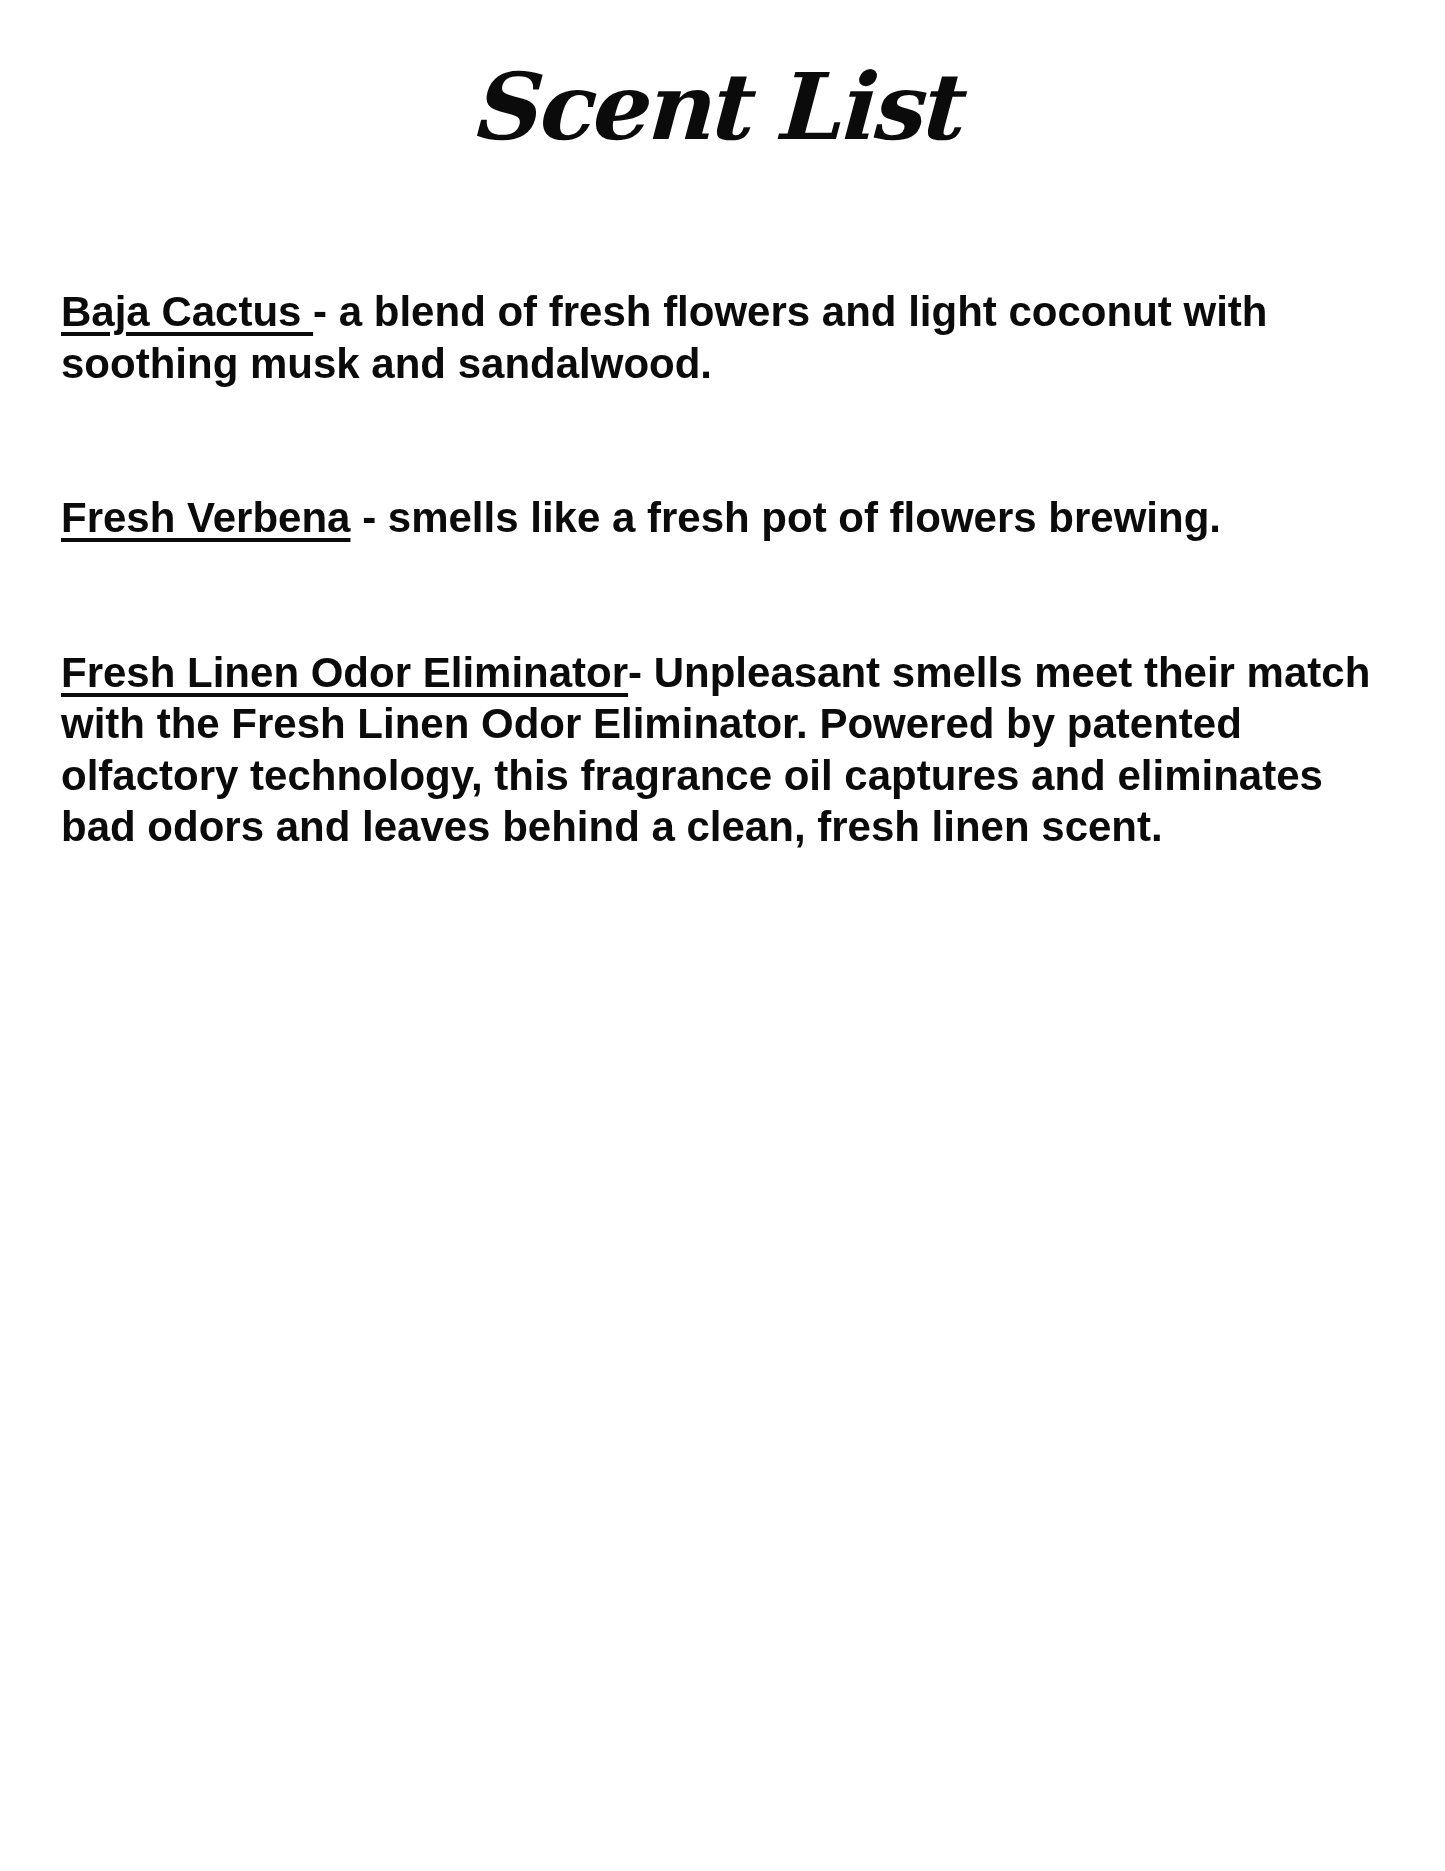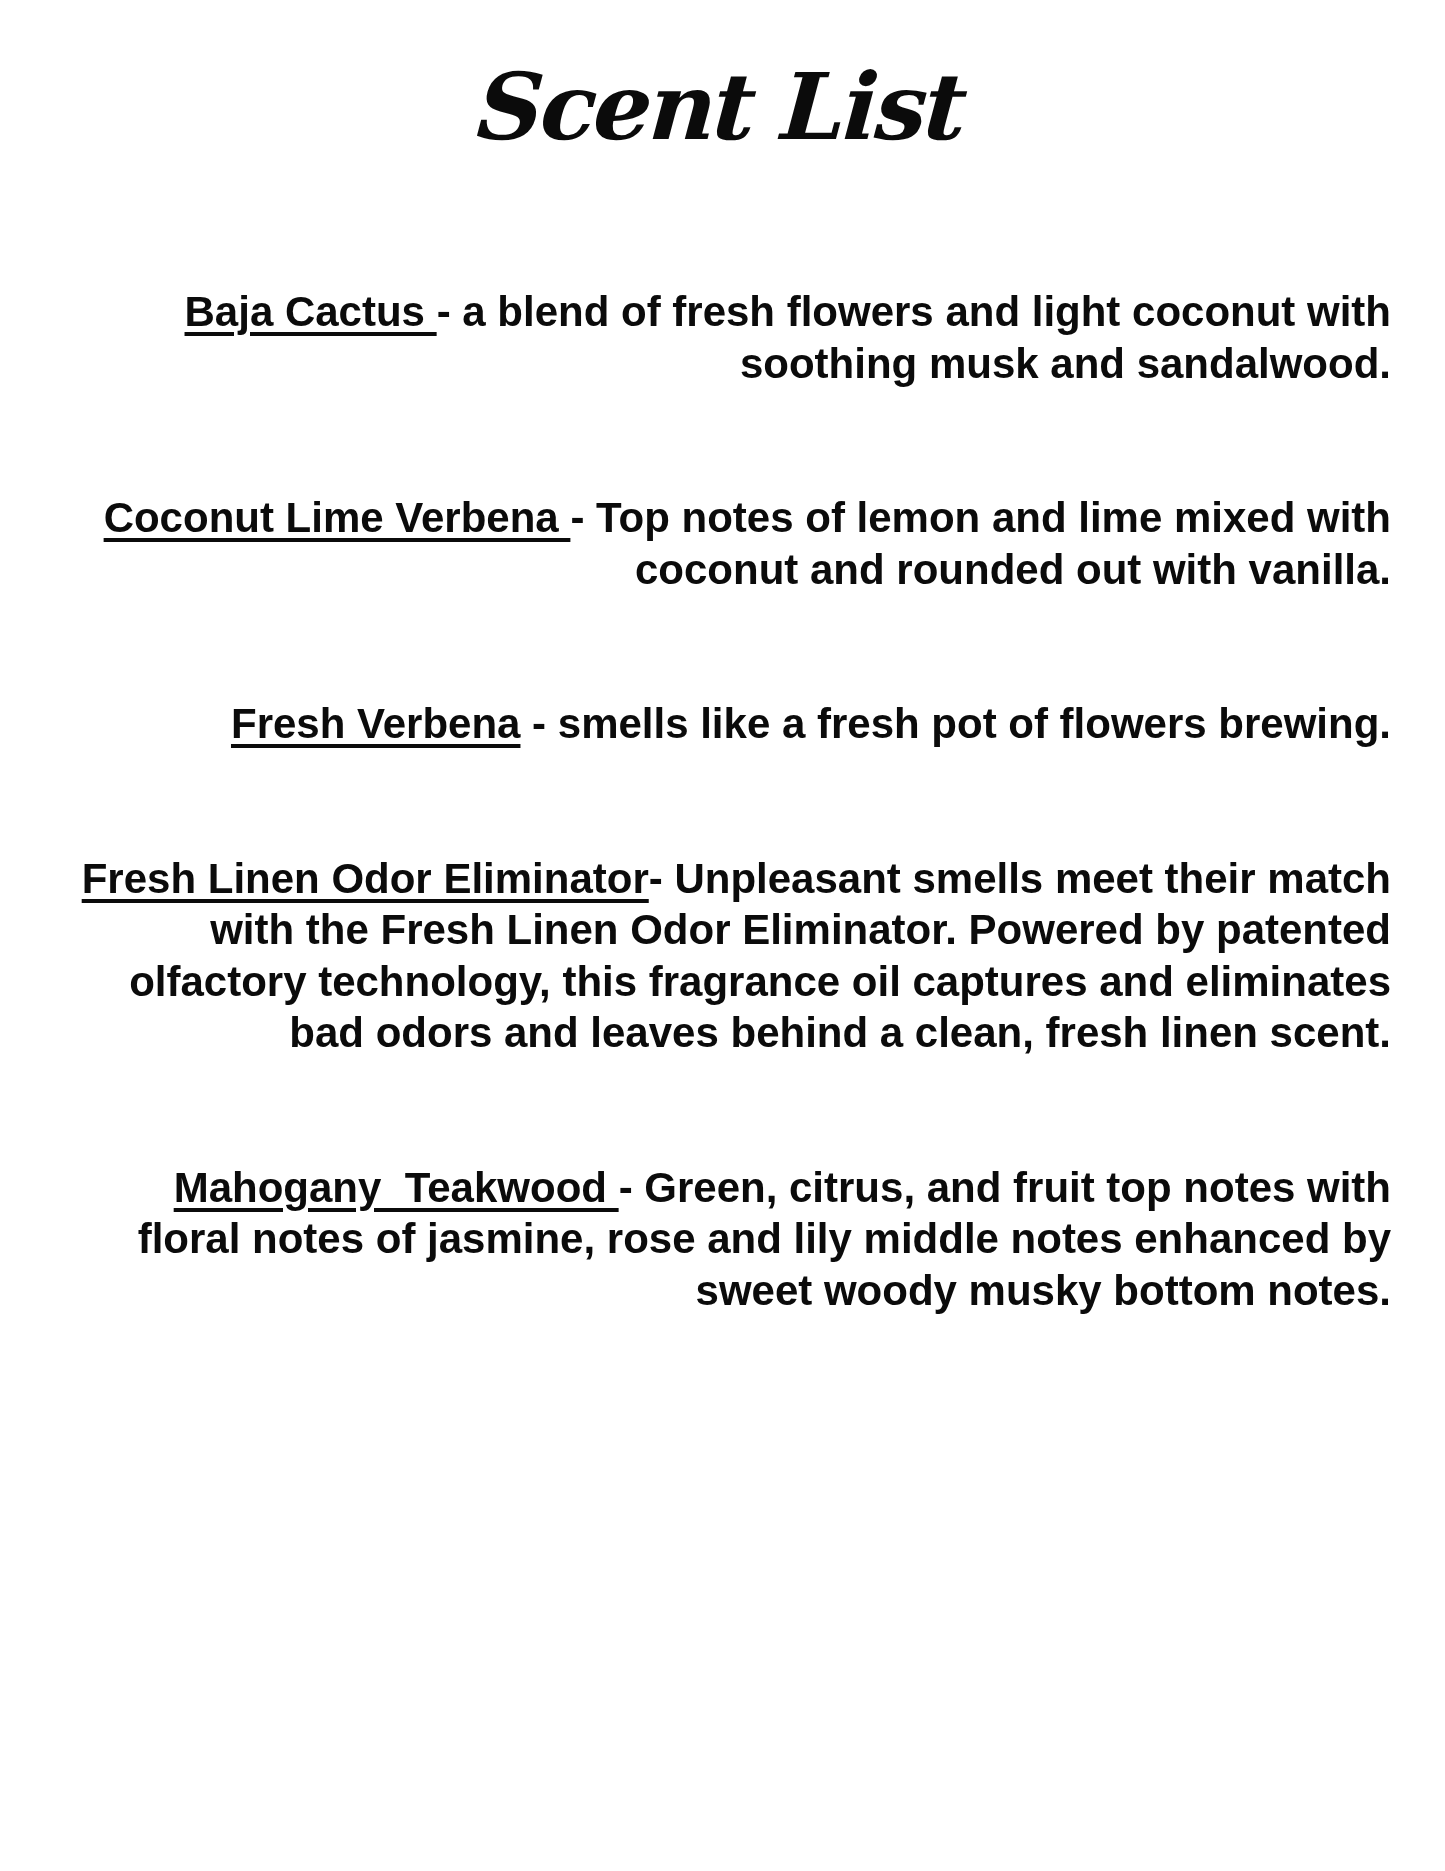--- a/index.html
+++ b/index.html
@@ -41,40 +41,37 @@
     font-weight: bold;
     font-size: 42px;
     line-height: 51.5px;
     letter-spacing: 0;
     white-space: pre-wrap;
     color: #0b0b0b;
   }
   .entry {
     margin: 0;
     padding: 0;
-    text-align: right;
   }
   .scent-name {
     text-decoration: underline;
     text-decoration-thickness: 4px;
     text-underline-offset: 6px;
   }
 </style>
 </head>
 <body>
 
 <div class="page">
 
   <h1 class="title">Scent List</h1>
 
   <div class="entries">
     <p class="entry"><span class="scent-name">Baja Cactus </span><span class="scent-desc">- a blend of fresh flowers and light coconut with soothing musk and sandalwood.</span></p>
-    <p class="entry"><span class="scent-name">Coconut Lime Verbena </span><span class="scent-desc">- Top notes of lemon and lime mixed with coconut and rounded out with vanilla.</span></p>
     <p class="entry"><span class="scent-name">Fresh Verbena</span><span class="scent-desc"> - smells like a fresh pot of flowers brewing.</span></p>
     <p class="entry"><span class="scent-name">Fresh Linen Odor Eliminator</span><span class="scent-desc">- Unpleasant smells meet their match with the Fresh Linen Odor Eliminator. Powered by patented olfactory technology, this fragrance oil captures and eliminates bad odors and leaves behind a clean, fresh linen scent.</span></p>
-    <p class="entry"><span class="scent-name">Mahogany  Teakwood </span><span class="scent-desc">- Green, citrus, and fruit top notes with floral notes of jasmine, rose and lily middle notes enhanced by sweet woody musky bottom notes.</span></p>
     
     
     
     
   </div>
 
 </div>
 
 </body></html>

